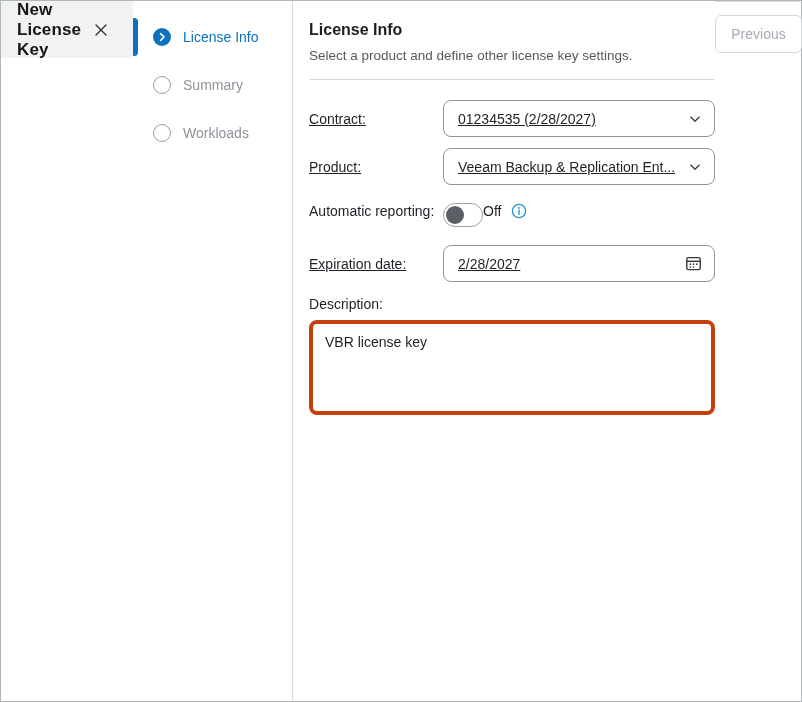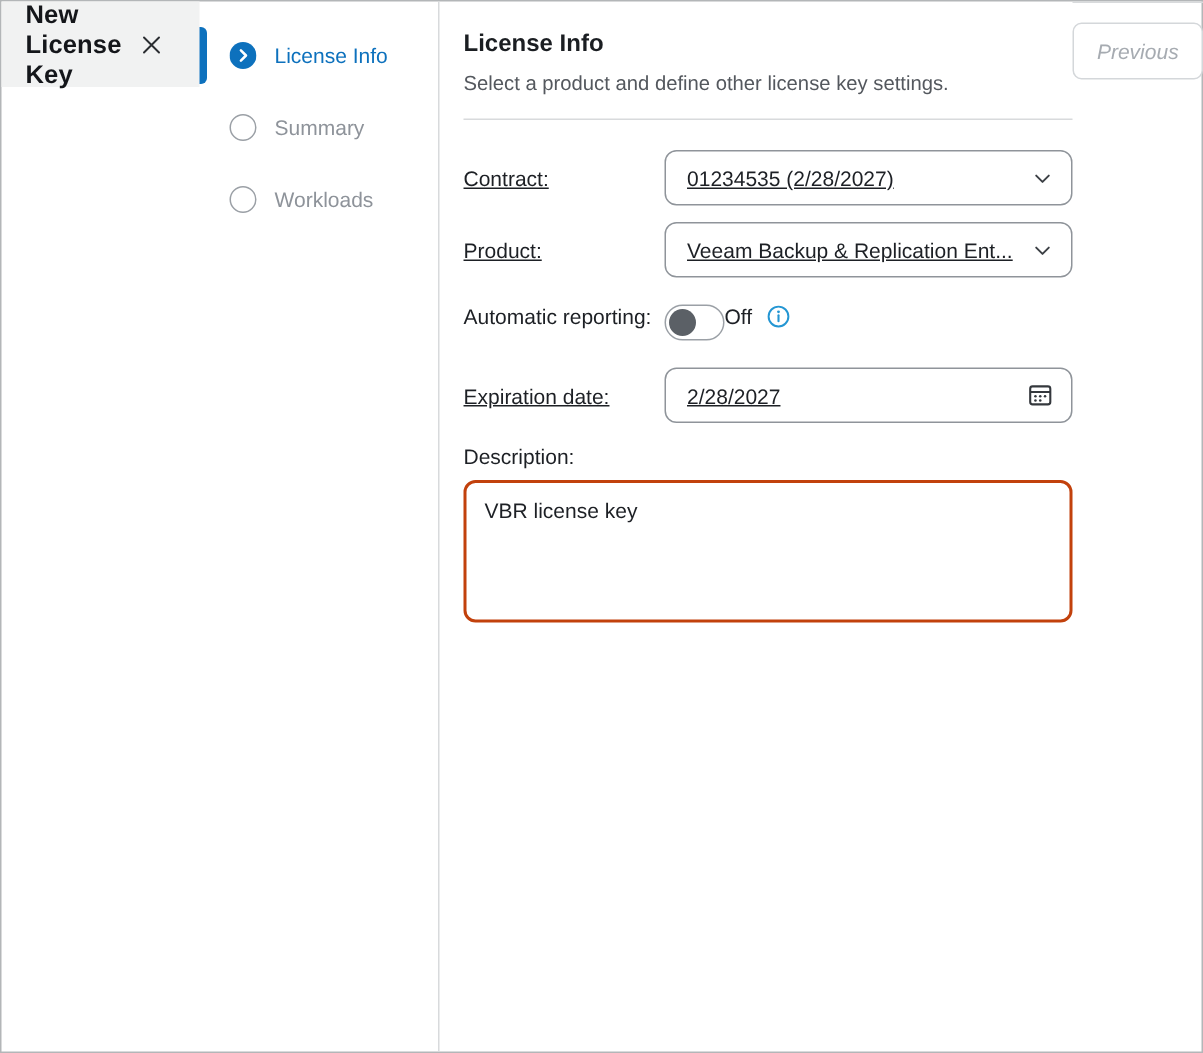--- a/index.html
+++ b/index.html
@@ -105,38 +105,38 @@
     position: absolute; left: 2px; top: 1.5px;
     width: 18px; height: 18px; border-radius: 50%;
     background: #5b6066;
   }
   .toggle-state { margin-left: 0; font-size: 14px; color: #1d2025; }
   .info-icon { margin-left: 10px; display: flex; cursor: pointer; }
   
   .desc-label { font-size: 14px; color: #1d2025; margin: 14px 0 8px 0; }
   .desc-textarea {
     width: 406px; height: 95px;
-    border: 2px solid #c2410c; border-radius: 8px;
+    border: 4px solid #c2410c; border-radius: 8px;
     padding: 10px 12px;
     font-family: "Liberation Sans", sans-serif;
     font-size: 14px; color: #1d2025;
     resize: none; outline: none; background: #fff;
   }
   
   .footer {
     flex: 0 0 65px; height: 65px;
     border-top: 1px solid #d8dadc;
     display: flex; align-items: center; justify-content: flex-end;
     padding-right: 20px;
   }
   .btn {
     height: 38px; border-radius: 6px;
     font-family: "Liberation Sans", sans-serif;
     font-size: 14px; cursor: pointer;
-    display: inline-flex; align-items: center; justify-content: center; font-style: italic;
+    display: inline-flex; align-items: center; justify-content: center;
   }
   .btn-previous {
     min-width: 87px; padding: 0 14px;
     background: #ffffff; border: 1px solid #d4d7da;
     color: #a6abb1; font-weight: 400; cursor: default;
   }
   .btn-next {
     min-width: 89px; padding: 0 16px; margin-left: 9px;
     background: #0d71bd; border: 1px solid #0d71bd;
     color: #ffffff; font-weight: 700;

